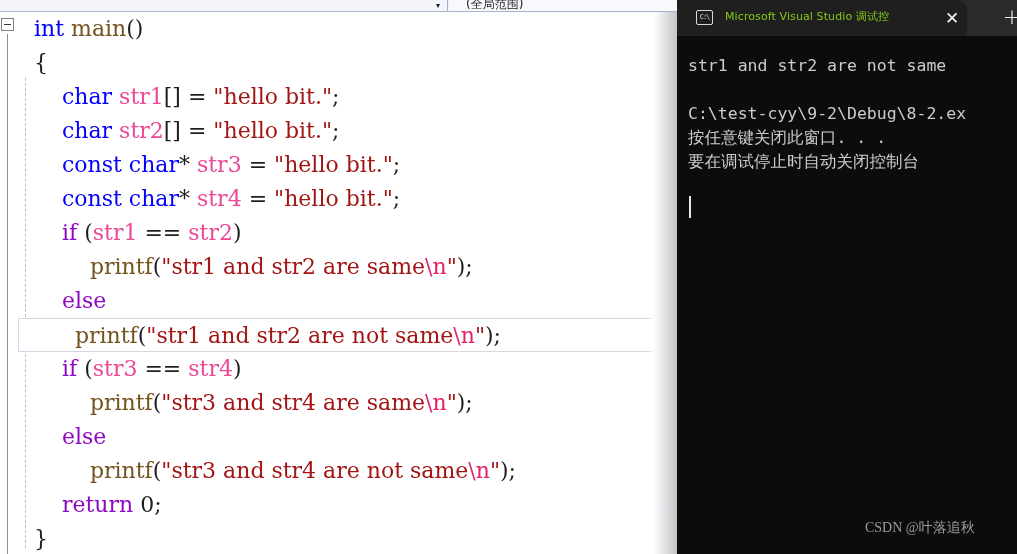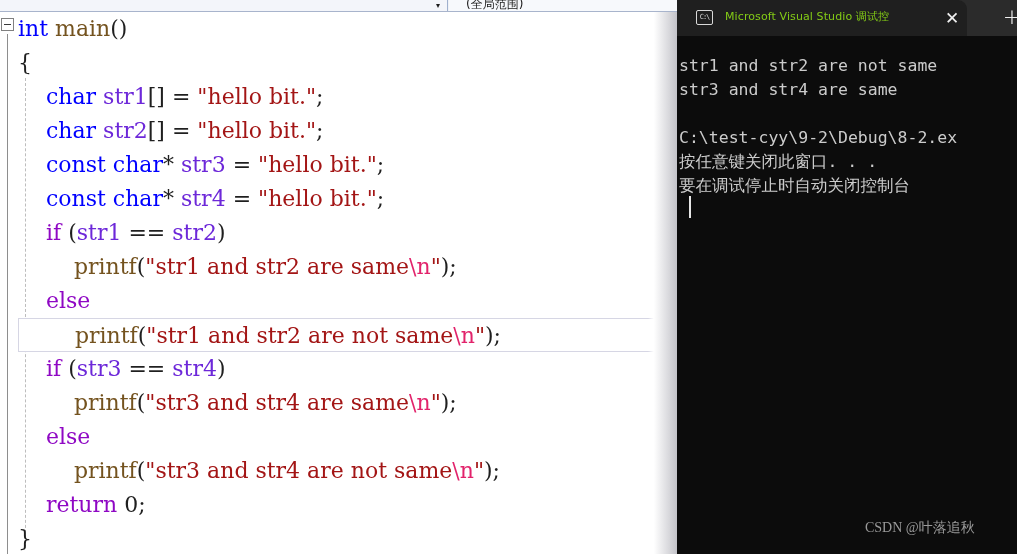--- a/index.html
+++ b/index.html
@@ -140,37 +140,37 @@
     width: 694px;
     font-family: "DejaVu Serif", serif;
     font-size: 22px;
     line-height: 34px;
     white-space: pre;
     color: #1f1f1f;
   }
   .code-line {
     position: relative;
     height: 34px;
-    padding-left: 18px;
+    padding-left: 34px;
     box-sizing: border-box;
   }
   .code-line.highlighted {
     border: 1px solid #d6d6e4;
     background: #ffffff;
     box-sizing: border-box;
     margin-left: 18px;
     padding-left: 0;
     width: 676px;
   }
 
   
   .tk-kw      { color: #0000ff; }
   .tk-ctrl    { color: #8f08c4; }
   .tk-fn      { color: #74531f; }
-  .tk-id      { color: #6d28d9; }
+  .tk-id      { color: #ec4899; }
   .tk-str     { color: #a31515; }
   .tk-esc     { color: #e2236b; }
   .tk-punc    { color: #1f1f1f; }
   .tk-num     { color: #1f1f1f; }
 
   
   .editor-fade {
     position: absolute;
     left: 648px;
     top: 12px;
@@ -268,21 +268,21 @@
     font-weight: 300;
   }
 
   .console-body {
     position: absolute;
     left: 0;
     top: 36px;
     width: 340px;
     height: 518px;
     background: #0c0c0c;
-    padding: 18px 0 0 2px;
+    padding: 18px 0 0 11px;
     box-sizing: border-box;
     font-family: "DejaVu Sans Mono", monospace;
     font-size: 16.5px;
     line-height: 24px;
     color: #cccccc;
     white-space: pre;
     overflow: hidden;
   }
   .con-line { height: 24px; }
   .con-line.blank { height: 24px; }
@@ -337,20 +337,20 @@
     <div class="console-titlebar"></div>
 
     <div class="tb-icon">C:\</div>
 
     <div class="tb-title">Microsoft Visual Studio 调试控</div>
 
     <div class="tb-close">✕</div>
 
     <div class="tb-newtab">+</div>
 
-    <div class="console-body" id="console-output"><div class="con-line">str1 and str2 are not same</div><div class="con-line">str3 and str4 are same</div><div class="con-line blank">&nbsp;</div><div class="con-line">C:\test-cyy\9-2\Debug\8-2.ex</div><div class="con-line">按任意键关闭此窗口. . .</div><div class="con-line">要在调试停止时自动关闭控制台</div></div>
+    <div class="console-body" id="console-output"><div class="con-line">str1 and str2 are not same</div><div class="con-line blank">&nbsp;</div><div class="con-line">C:\test-cyy\9-2\Debug\8-2.ex</div><div class="con-line">按任意键关闭此窗口. . .</div><div class="con-line">要在调试停止时自动关闭控制台</div></div>
 
     <div class="con-cursor"></div>
 
     <div class="watermark">CSDN @叶落追秋</div>
   </div>
 
 </div>
 
 </body></html>

